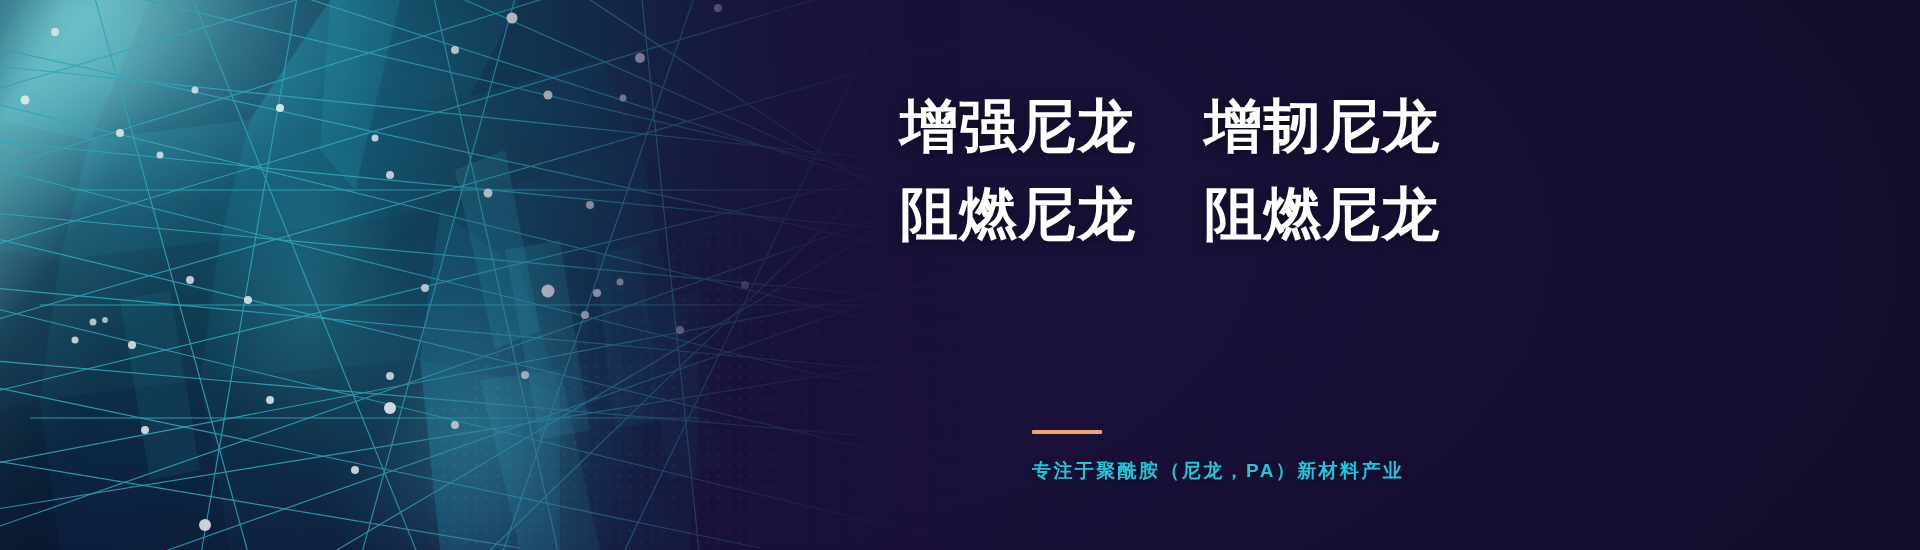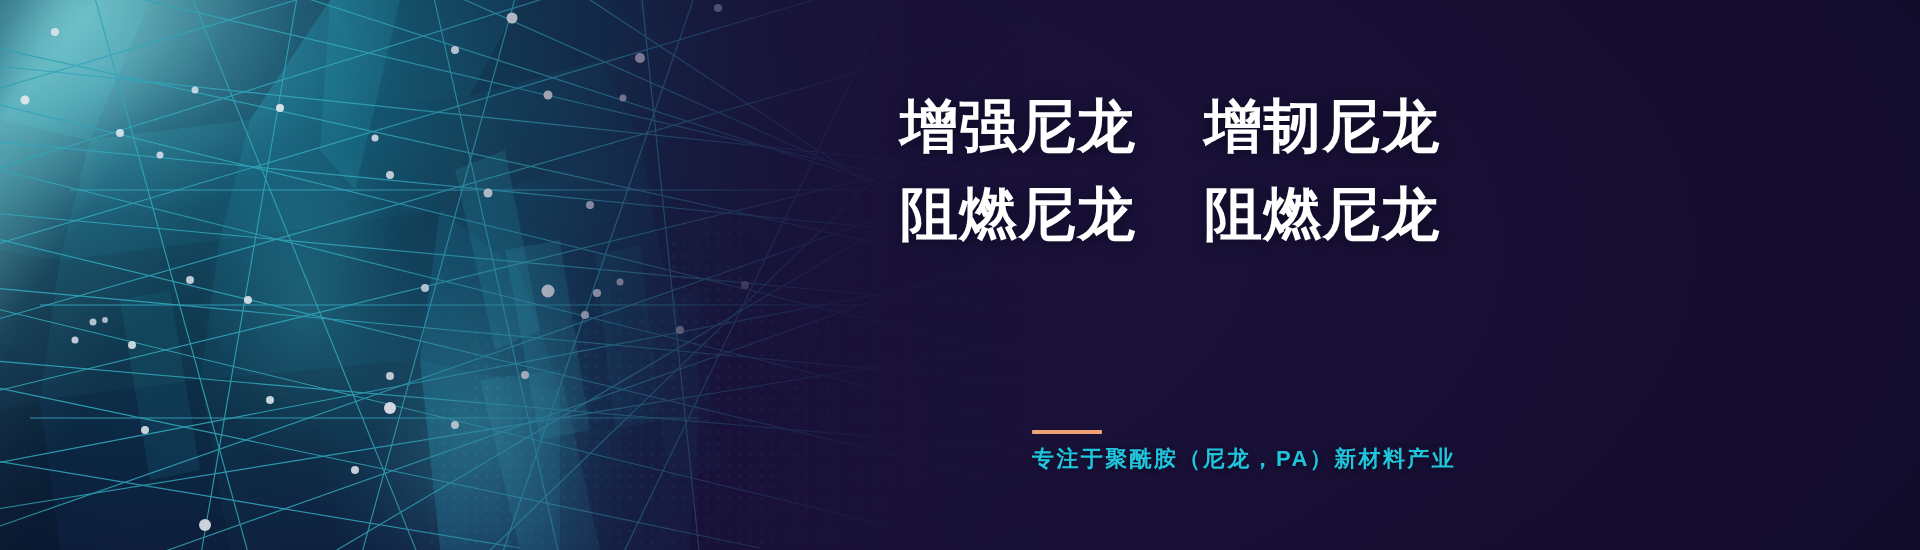--- a/index.html
+++ b/index.html
@@ -94,23 +94,23 @@
     top: 430px;
     width: 420px;
   }
   .rule {
     width: 70px;
     height: 4px;
     background: #f0a273;
     border-radius: 1px;
   }
   .subtitle {
-    margin-top: 10px;
+    margin-top: 24px;
     color: #1fc5dc;
-    font-size: 22px;
+    font-size: 19px;
     font-weight: bold;
     letter-spacing: 2.4px;
     white-space: nowrap;
     text-shadow: 0 1px 6px rgba(0,0,0,0.5);
   }
 </style>
 </head>
 <body>
 
 <div id="banner">

